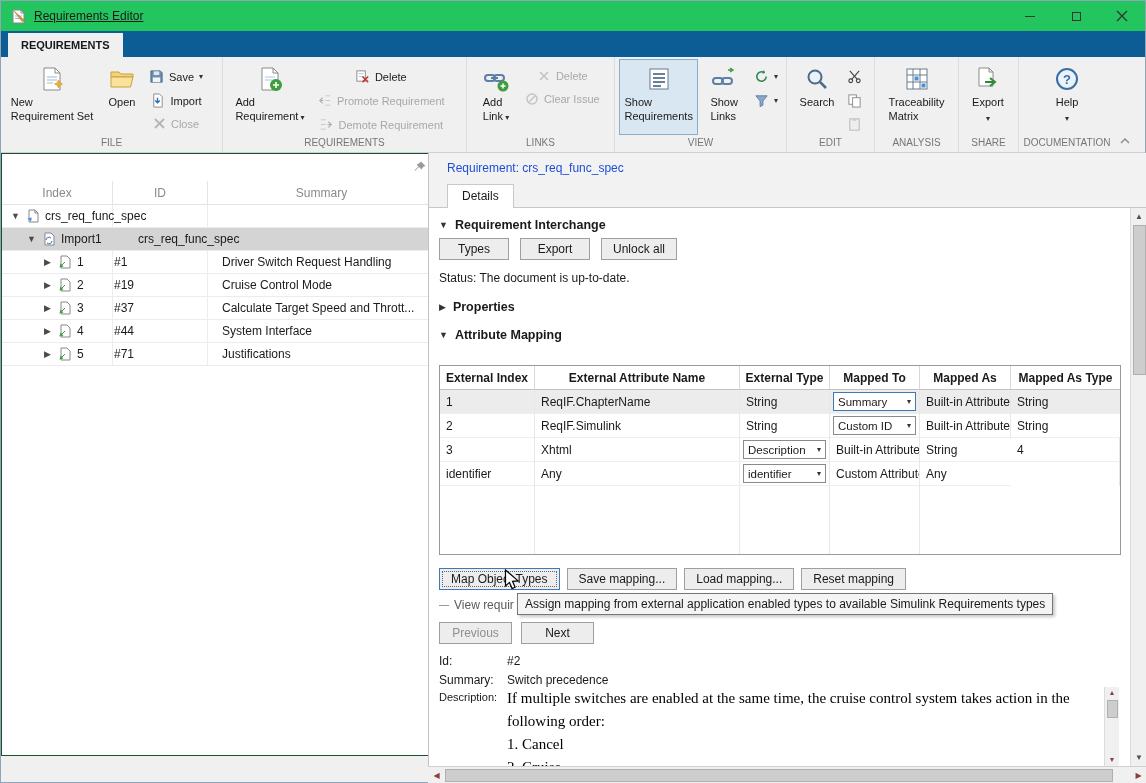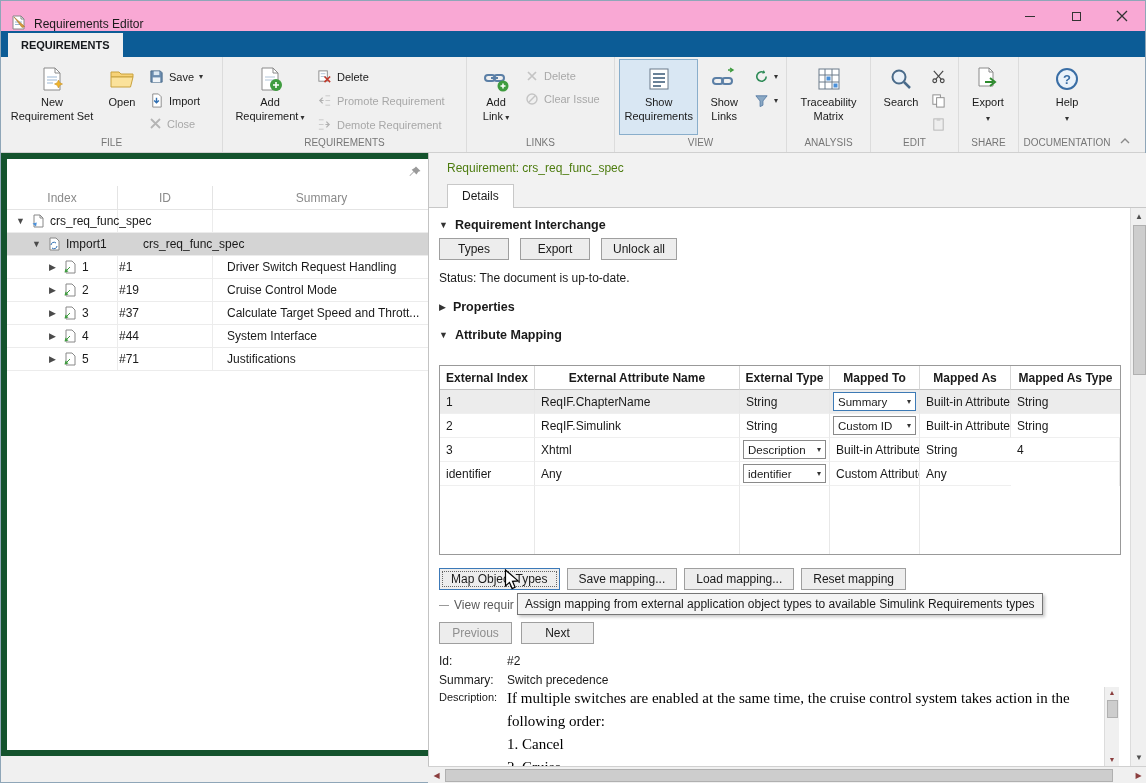--- a/index.html
+++ b/index.html
@@ -2,52 +2,52 @@
 <html><head>
 <meta charset="utf-8">
 <style>
   * { box-sizing: border-box; margin: 0; padding: 0; }
   html, body { width: 1146px; height: 783px; }
   body { font-family: "Liberation Sans", sans-serif; font-size: 12px; color: #1a1a1a;
          background: #f0f0f0; position: relative; overflow: hidden; }
   .window { position: absolute; inset: 0; border: 1px solid #8fa6b8; background: #f0f0f0; }
 
   
-  .titlebar { height: 30px; background: #f9a8d4; display: flex; align-items: flex-end; }
+  .titlebar { height: 30px; background: #22c55e; display: flex; align-items: center; text-decoration: underline; }
   .app-icon { margin-left: 9px; width: 17px; height: 17px; display: inline-flex; }
   .titlebar-title { margin-left: 7px; font-size: 12px; }
   .win-controls { margin-left: auto; display: flex; height: 30px; }
   .win-btn { width: 46px; display: flex; align-items: center; justify-content: center; cursor: default; }
   .glyph-min { width: 10px; height: 1px; background: #333; }
   .glyph-max { width: 9px; height: 9px; border: 1px solid #333; }
 
   
   .tabstrip { height: 26px; background: #0c5c96; display: flex; align-items: flex-end; padding-left: 7px; }
   .ribbon-tab { background: #f0f0f0; padding: 0 13px; height: 24px; line-height: 24px;
                 font-size: 11px; font-weight: bold; color: #16191d; }
 
   
   .toolbar { height: 96px; background: #f0f0f0; display: flex; border-bottom: 1px solid #d0d0d0; position: relative; }
   .tgroup { border-right: 1px solid #dcdcdc; display: flex; flex-direction: column; padding: 2px 4px 0; }
   .tg-items { flex: 1; display: flex; align-items: stretch; }
   .tg-label { height: 17px; line-height: 15px; text-align: center; font-size: 10px; color: #767676; }
   .bb { display: flex; flex-direction: column; align-items: center; padding: 6px 3px 2px; gap: 4px;
         border: 1px solid transparent; }
-  .bb-cap { font-size: 11px; line-height: 1.25; text-align: center; }
+  .bb-cap { font-size: 11px; line-height: 1.25; }
   .bb-cap span { white-space: pre-line; }
   .bb.active { background: #d9e7f3; border-color: #89aecb; }
-  .sb-col { display: flex; flex-direction: column; justify-content: flex-start; padding-top: 9px; gap: 7px; }
+  .sb-col { display: flex; flex-direction: column; justify-content: flex-start; padding-top: 9px; gap: 7px; align-items: center; }
   .sb { display: flex; align-items: center; gap: 5px; font-size: 11px; padding: 1px 4px; white-space: nowrap; }
   .disabled { color: #a8a8a8; }
   .dd-arrow { font-size: 8px; color: #333; }
   .collapse-ribbon { position: absolute; right: 14px; bottom: 4px; color: #8a8a8a; }
 
   
   .left-panel { position: absolute; left: 0; top: 152px; width: 435px; height: 603px;
-                background: #fff; border: 6px solid #14532d; }
+                background: #fff; border: 1px solid #14532d; }
   .lp-top { height: 27px; position: relative; }
   .pin { position: absolute; right: 9px; top: 7px; }
   .lp-header { height: 24px; display: flex; color: #8a8a8a; font-size: 12px; border-bottom: 1px solid #e4e4e4; }
   .lp-h { display: flex; align-items: center; justify-content: center; }
   .lp-h-index { width: 110px; }
   .lp-h-id { width: 95px; border-left: 1px solid #e4e4e4; }
   .lp-h-sum { flex: 1; border-left: 1px solid #e4e4e4; }
   .lp-body { position: relative; }
   .col-sep { position: absolute; top: 0; height: 161px; width: 1px; background: #ececec; }
   .trow { height: 23px; display: flex; align-items: center; gap: 5px; border-bottom: 1px solid #ececec;
@@ -55,21 +55,21 @@
   .trow.selected { background: #d4d4d4; }
   .caret { width: 11px; font-size: 9px; color: #4a4a4a; text-align: center; flex: none; }
   .ticon { display: inline-flex; flex: none; }
   .c-id  { position: absolute; left: 112px; }
   .c-id2 { position: absolute; left: 136px; }
   .c-sum { position: absolute; left: 220px; }
 
   
   .right-panel { position: absolute; left: 427px; top: 152px; width: 719px; height: 613px;
                  background: #fff; border-left: 1px solid #c3c3c3; }
-  .rp-header { height: 30px; background: #f2f2f2; line-height: 30px; padding-left: 18px; color: #4d7c0f; }
+  .rp-header { height: 30px; background: #f2f2f2; line-height: 30px; padding-left: 18px; color: #1d4ed8; }
   .rp-tabs { height: 25px; background: #f2f2f2; border-bottom: 1px solid #c8c8c8; display: flex;
              align-items: flex-end; padding-left: 18px; }
   .rp-tab { background: #fff; border: 1px solid #c8c8c8; border-bottom: none; padding: 4px 14px 5px;
             font-size: 12px; margin-bottom: -1px; position: relative; z-index: 2; }
   .rp-content { position: absolute; top: 55px; left: 0; width: 702px; height: 558px; background: #fff; }
   .sec { position: absolute; left: 10px; display: flex; align-items: center; gap: 7px; }
   .sec-caret { font-size: 9px; color: #333; }
   .sec-title { font-weight: bold; font-size: 12.5px; }
   .txt { position: absolute; left: 10px; font-size: 12px; }
   .hrow { position: absolute; left: 10px; display: flex; gap: 11px; }
@@ -366,82 +366,82 @@
                   <path d="M2 3h12L9.5 8.5V13l-3 1.5V8.5z" fill="#8aa8c4" stroke="#5b7fa6"></path>
                 </svg>
               </span>
             <span class="dd-arrow">▾</span>
           </div>
         </div>
       </div>
       <div class="tg-label">VIEW</div>
     </div>
 
+    <div class="tgroup" style="width:88px">
+      <div class="tg-items">
+        <div class="bb" style="width:52px">
+          <span class="ticon">
+            <svg width="26" height="26" viewBox="0 0 26 26">
+                <circle cx="11" cy="11" r="6.5" fill="#eaf1f8" stroke="#4a6b8a" stroke-width="2"></circle>
+                <line x1="16" y1="16" x2="22" y2="22" stroke="#4a6b8a" stroke-width="2.5"></line>
+              </svg>
+          </span>
+          <div class="bb-cap"><span>Search</span></div>
+        </div>
+        <div class="sb-col">
+          <div class="sb">
+            <span class="ticon">
+                <svg width="15" height="15" viewBox="0 0 16 16">
+                  <line x1="3" y1="2" x2="11" y2="11" stroke="#444" stroke-width="1.2"></line>
+                  <line x1="13" y1="2" x2="5" y2="11" stroke="#444" stroke-width="1.2"></line>
+                  <circle cx="4" cy="12.5" r="2" fill="none" stroke="#444" stroke-width="1.2"></circle>
+                  <circle cx="12" cy="12.5" r="2" fill="none" stroke="#444" stroke-width="1.2"></circle>
+                </svg>
+              </span>
+          </div>
+          <div class="sb">
+            <span class="ticon">
+                <svg width="15" height="15" viewBox="0 0 16 16">
+                  <rect x="2" y="2" width="8" height="10" fill="#fff" stroke="#8a8a8a"></rect>
+                  <rect x="6" y="5" width="8" height="10" fill="#fff" stroke="#8a8a8a"></rect>
+                </svg>
+              </span>
+          </div>
+          <div class="sb">
+            <span class="ticon">
+                <svg width="15" height="15" viewBox="0 0 16 16">
+                  <rect x="3" y="2" width="10" height="12" fill="#eee" stroke="#b5b5b5"></rect>
+                  <rect x="6" y="1" width="4" height="3" fill="#ccc"></rect>
+                </svg>
+              </span>
+          </div>
+        </div>
+      </div>
+      <div class="tg-label">EDIT</div>
+    </div>
+
     <div class="tgroup" style="width:84px">
       <div class="tg-items">
         <div class="bb" style="width:76px">
           <span class="ticon">
             <svg width="26" height="26" viewBox="0 0 26 26">
                 <rect x="3" y="3" width="20" height="20" fill="#fff" stroke="#6a7a8a"></rect>
                 <line x1="3" y1="9" x2="23" y2="9" stroke="#6a7a8a"></line>
                 <line x1="3" y1="16" x2="23" y2="16" stroke="#6a7a8a"></line>
                 <line x1="9" y1="3" x2="9" y2="23" stroke="#6a7a8a"></line>
                 <line x1="16" y1="3" x2="16" y2="23" stroke="#6a7a8a"></line>
                 <rect x="10.5" y="10.5" width="4" height="4" fill="#4a90d9"></rect>
                 <rect x="17.5" y="17.5" width="4" height="4" fill="#4a90d9"></rect>
               </svg>
           </span>
           <div class="bb-cap"><span>Traceability
 Matrix</span></div>
         </div>
       </div>
       <div class="tg-label">ANALYSIS</div>
-    </div>
-
-    <div class="tgroup" style="width:88px">
-      <div class="tg-items">
-        <div class="bb" style="width:52px">
-          <span class="ticon">
-            <svg width="26" height="26" viewBox="0 0 26 26">
-                <circle cx="11" cy="11" r="6.5" fill="#eaf1f8" stroke="#4a6b8a" stroke-width="2"></circle>
-                <line x1="16" y1="16" x2="22" y2="22" stroke="#4a6b8a" stroke-width="2.5"></line>
-              </svg>
-          </span>
-          <div class="bb-cap"><span>Search</span></div>
-        </div>
-        <div class="sb-col">
-          <div class="sb">
-            <span class="ticon">
-                <svg width="15" height="15" viewBox="0 0 16 16">
-                  <line x1="3" y1="2" x2="11" y2="11" stroke="#444" stroke-width="1.2"></line>
-                  <line x1="13" y1="2" x2="5" y2="11" stroke="#444" stroke-width="1.2"></line>
-                  <circle cx="4" cy="12.5" r="2" fill="none" stroke="#444" stroke-width="1.2"></circle>
-                  <circle cx="12" cy="12.5" r="2" fill="none" stroke="#444" stroke-width="1.2"></circle>
-                </svg>
-              </span>
-          </div>
-          <div class="sb">
-            <span class="ticon">
-                <svg width="15" height="15" viewBox="0 0 16 16">
-                  <rect x="2" y="2" width="8" height="10" fill="#fff" stroke="#8a8a8a"></rect>
-                  <rect x="6" y="5" width="8" height="10" fill="#fff" stroke="#8a8a8a"></rect>
-                </svg>
-              </span>
-          </div>
-          <div class="sb">
-            <span class="ticon">
-                <svg width="15" height="15" viewBox="0 0 16 16">
-                  <rect x="3" y="2" width="10" height="12" fill="#eee" stroke="#b5b5b5"></rect>
-                  <rect x="6" y="1" width="4" height="3" fill="#ccc"></rect>
-                </svg>
-              </span>
-          </div>
-        </div>
-      </div>
-      <div class="tg-label">EDIT</div>
     </div>
 
     <div class="tgroup" style="width:60px">
       <div class="tg-items">
         <div class="bb" style="width:50px">
           <span class="ticon">
             <svg width="26" height="26" viewBox="0 0 26 26">
                 <path d="M4 2h10l4 4v14H4z" fill="#fff" stroke="#8a8a8a"></path>
                 <path d="M14 2v4h4" fill="none" stroke="#8a8a8a"></path>
                 <path d="M10 16h8M15 12l5 4-5 4" fill="none" stroke="#2e8b2e" stroke-width="2"></path>
@@ -684,21 +684,21 @@
         <button class="btn focus">Map Object Types</button>
         <button class="btn">Save mapping...</button>
         <button class="btn">Load mapping...</button>
         <button class="btn">Reset mapping</button>
       </div>
 
       <div class="view-row">
         <span class="dashline"></span>
         <span>View requir</span>
       </div>
-      <div class="tooltip">Assign mapping from external application object types to available Simulink Requirements types</div>
+      <div class="tooltip">Assign mapping from external application enabled types to available Simulink Requirements types</div>
 
       <div class="hrow" style="top:414px; gap:9px">
         <button class="btn gray-text" style="min-width:73px">Previous</button>
         <button class="btn" style="min-width:73px">Next</button>
       </div>
 
       <div class="frow" style="top:446px">
         <span class="flabel">Id:</span>
         <span>#2</span>
       </div>

